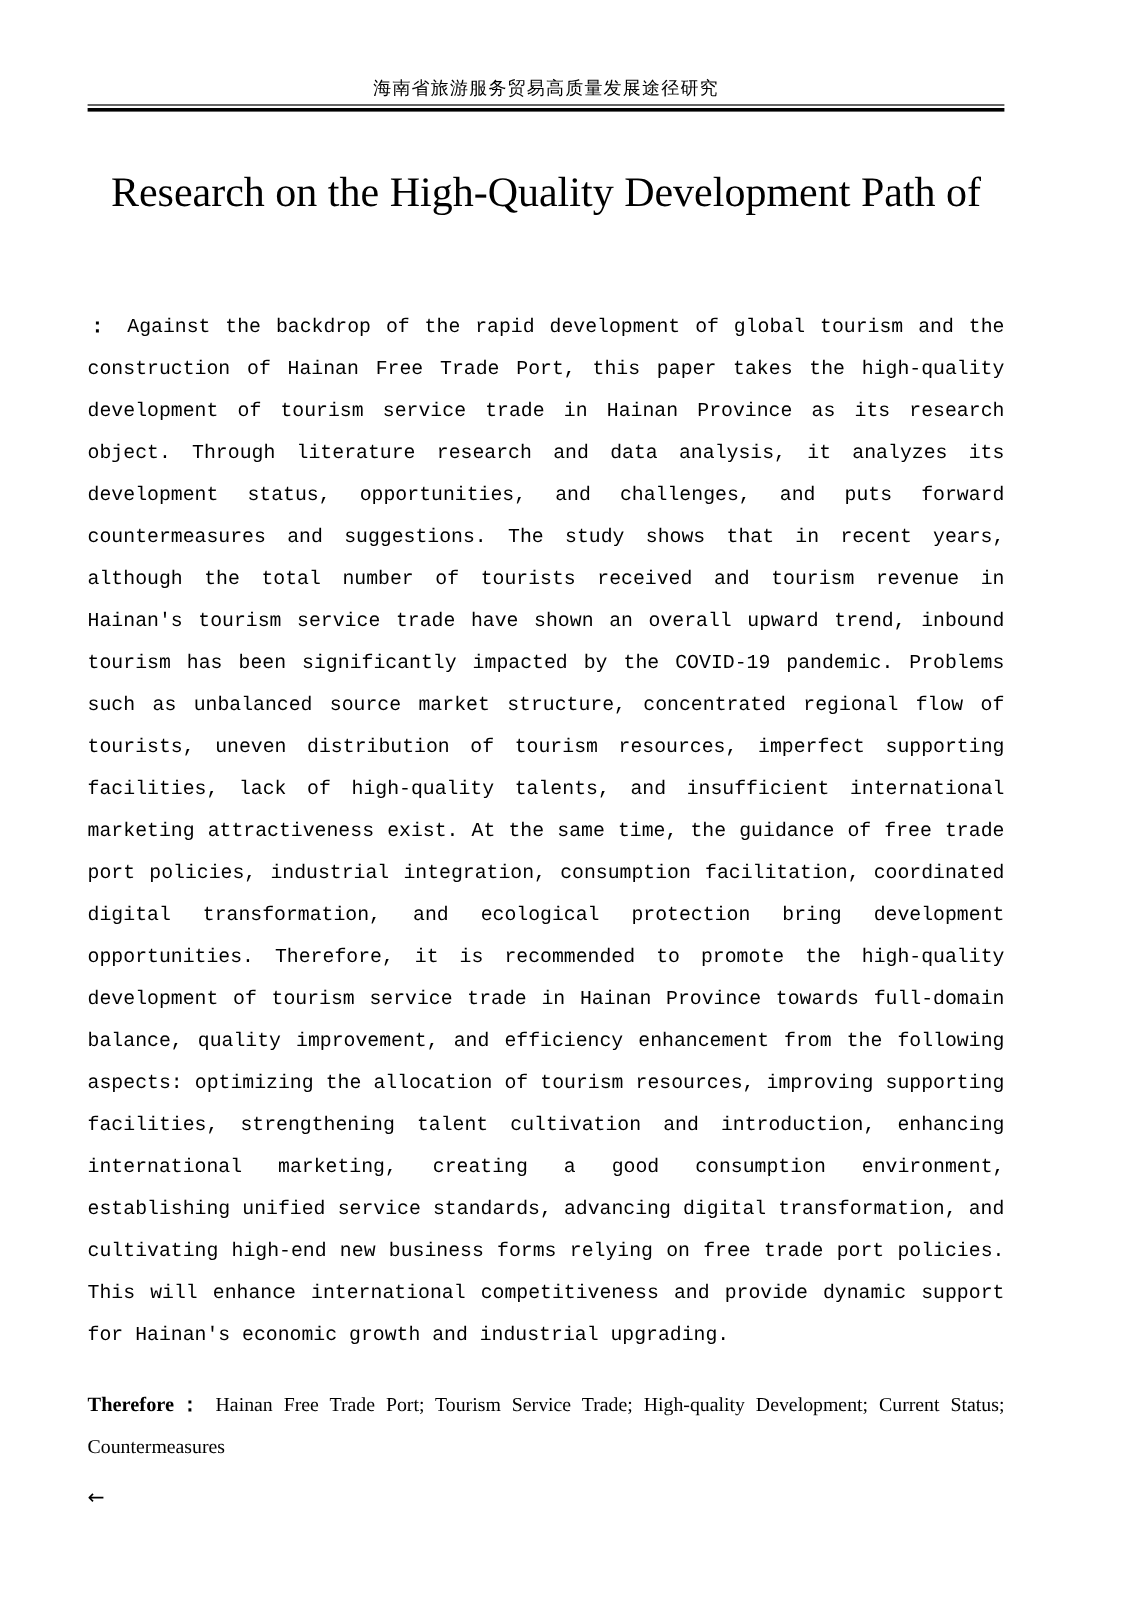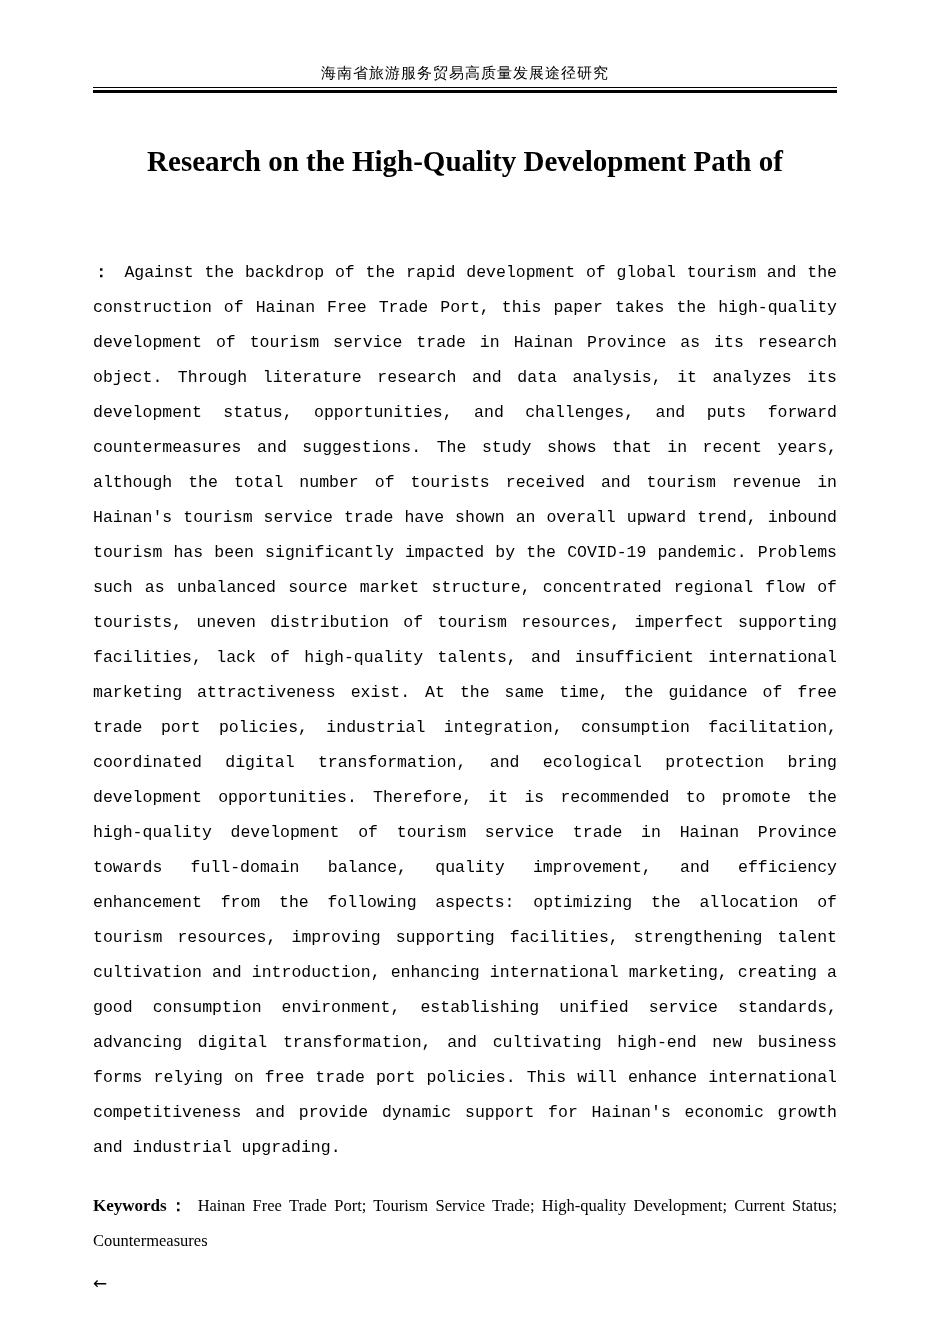--- a/index.html
+++ b/index.html
@@ -8,21 +8,21 @@
     width: 950px;
     height: 1344px;
     margin: 0 auto;
     background: #ffffff;
     position: relative;
     font-family: "Liberation Serif", serif;
     color: #000000;
     overflow: hidden;
   }
   .margins {
-    margin-left: 93px;
+    margin-left: 73px;
     margin-right: 113px;
   }
   
   .doc-header {
     padding-top: 64px;
   }
   .doc-header-text {
     text-align: center;
     font-size: 15px;
     letter-spacing: 1px;
@@ -34,22 +34,22 @@
   }
   .header-rule-thick {
     height: 0;
     border-top: 3px solid #000;
     margin-top: 2px;
   }
   
   .paper-title {
     margin-top: 50px;
     text-align: center;
-    font-weight: bold;
-    font-size: 29px;
+    font-weight: normal;
+    font-size: 35px;
     line-height: 36px;
   }
   .paper-title .line { display: block; }
   
   .abstract {
     margin-top: 76px;
     font-size: 16.5px;
     line-height: 35px;
     text-align: justify;
     font-family: Liberation Mono, monospace;
@@ -103,19 +103,19 @@
 
   <h1 class="paper-title margins">
     <span class="line">Research on the High-Quality Development Path of</span>
   </h1>
 
   <p class="abstract margins">
     <span class="abstract-colon">：</span><span>Against the backdrop of the rapid development of global tourism and the construction of Hainan Free Trade Port, this paper takes the high-quality development of tourism service trade in Hainan Province as its research object. Through literature research and data analysis, it analyzes its development status, opportunities, and challenges, and puts forward countermeasures and suggestions. The study shows that in recent years, although the total number of tourists received and tourism revenue in Hainan's tourism service trade have shown an overall upward trend, inbound tourism has been significantly impacted by the COVID-19 pandemic. Problems such as unbalanced source market structure, concentrated regional flow of tourists, uneven distribution of tourism resources, imperfect supporting facilities, lack of high-quality talents, and insufficient international marketing attractiveness exist. At the same time, the guidance of free trade port policies, industrial integration, consumption facilitation, coordinated digital transformation, and ecological protection bring development opportunities. Therefore, it is recommended to promote the high-quality development of tourism service trade in Hainan Province towards full-domain balance, quality improvement, and efficiency enhancement from the following aspects: optimizing the allocation of tourism resources, improving supporting facilities, strengthening talent cultivation and introduction, enhancing international marketing, creating a good consumption environment, establishing unified service standards, advancing digital transformation, and cultivating high-end new business forms relying on free trade port policies. This will enhance international competitiveness and provide dynamic support for Hainan's economic growth and industrial upgrading.</span>
   </p>
 
   <p class="keywords margins">
-    <span class="keywords-label">Keywords</span><span class="keywords-colon">：</span><span>Hainan Free Trade Port; Tourism Service Trade; High-quality Development; Current Status; Countermeasures</span>
+    <span class="keywords-label">Therefore</span><span class="keywords-colon">：</span><span>Hainan Free Trade Port; Tourism Service Trade; High-quality Development; Current Status; Countermeasures</span>
   </p>
 
   <div class="para-mark margins">←</div>
 
 
 </div>
 
 </body></html>

